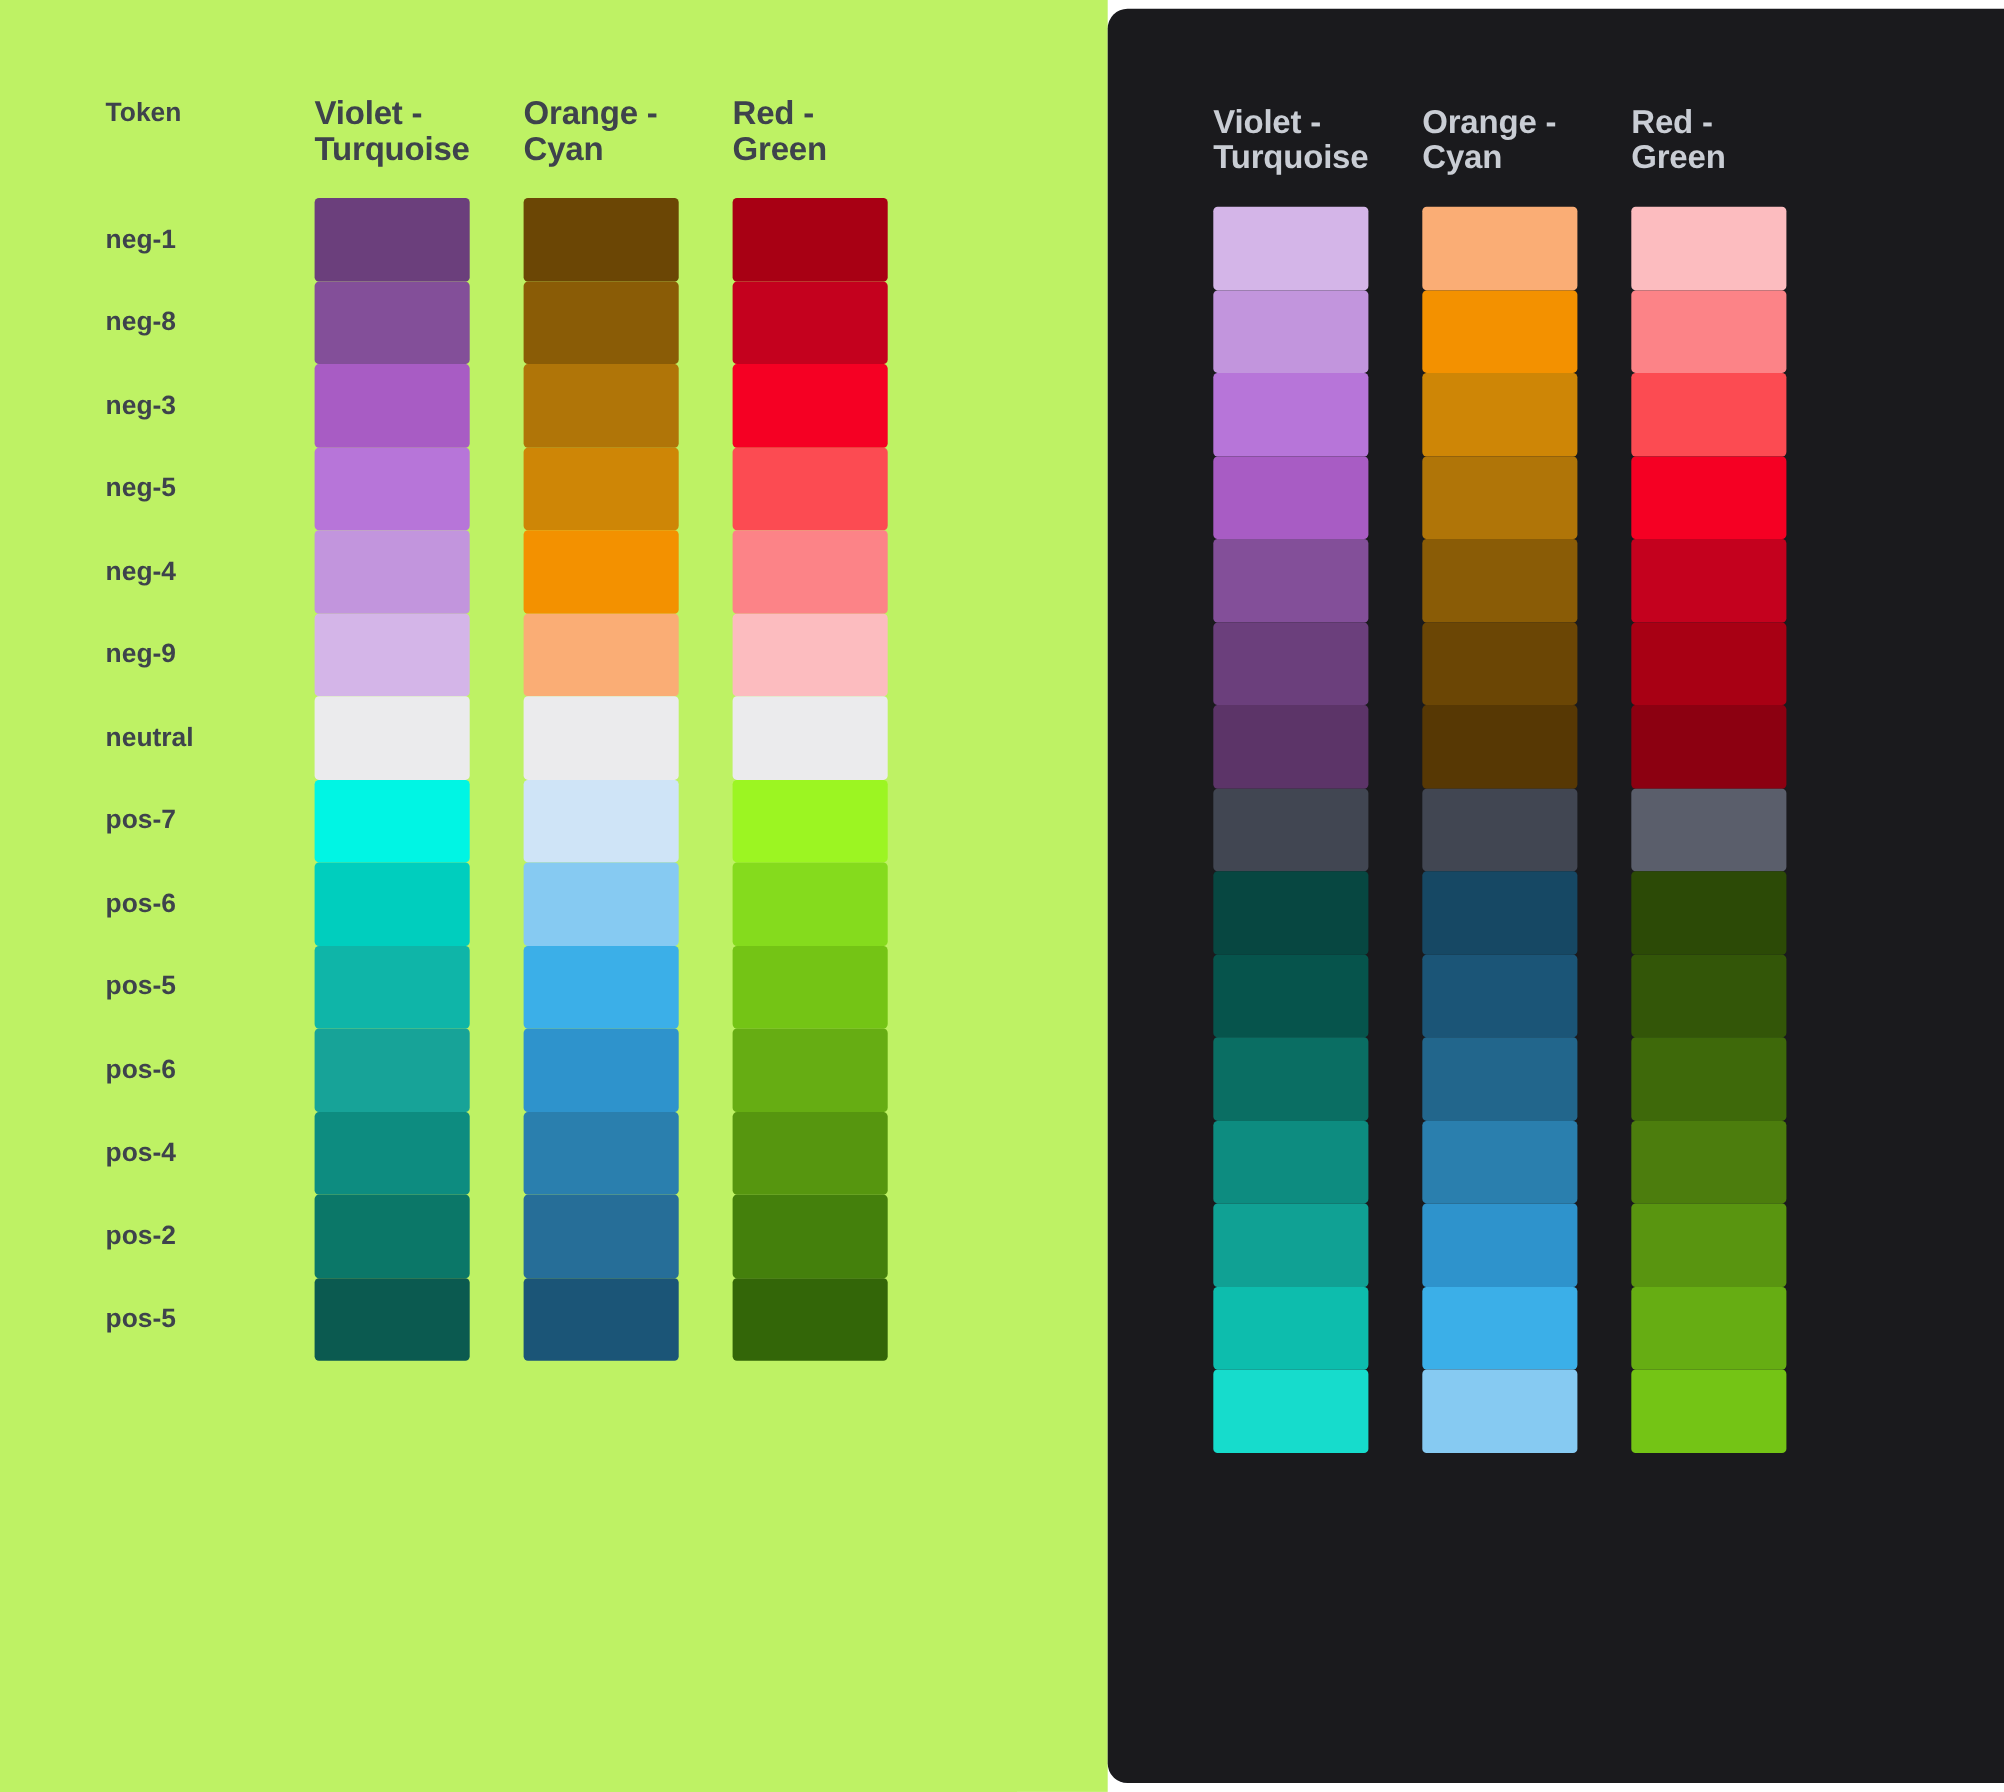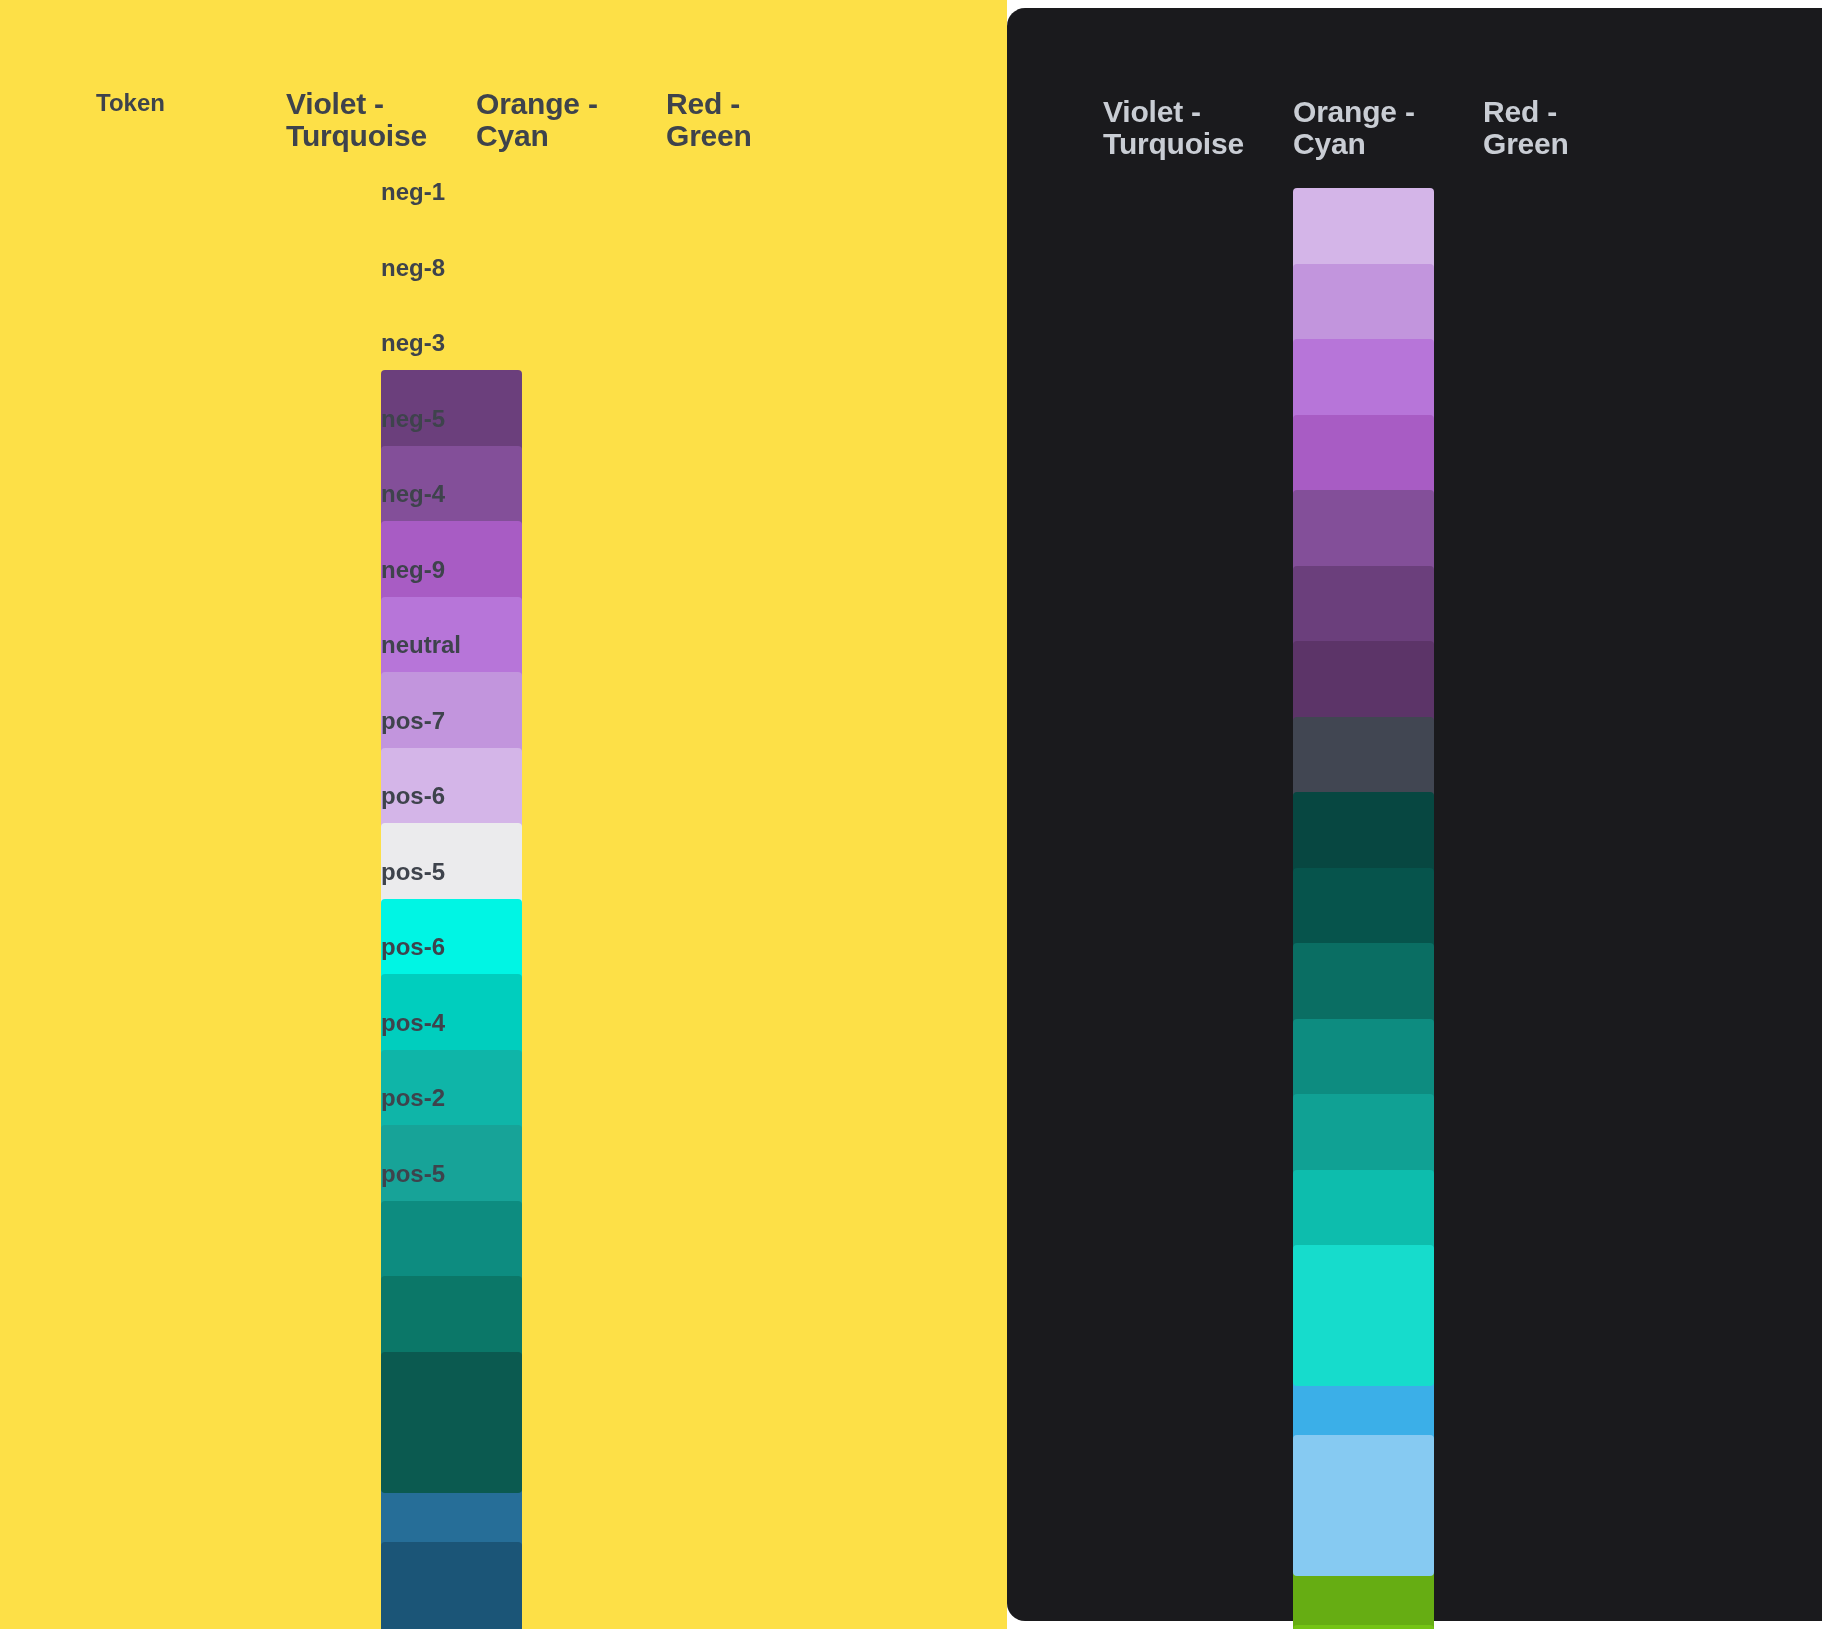--- a/index.html
+++ b/index.html
@@ -24,21 +24,21 @@
     flex-direction: row;
     align-items: stretch;
     position: relative;
     background: #ffffff;
   }
 
   
   .panel-light {
     width: 1007px;
     flex: 0 0 1007px;
-    background: #fde047;
+    background: #bef264;
     position: relative;
   }
 
   
   .panel-dark {
     width: 815px;
     flex: 0 0 815px;
     background: #1A1A1D;
     border-radius: 18px 0 0 18px;
     position: relative;
@@ -74,21 +74,21 @@
     height: 92px;
   }
 
   .rows {
     display: flex;
     flex-direction: column;
   }
 
   .row {
     display: flex;
-    flex-direction: column;
+    flex-direction: row;
     align-items: center;
     height: 75.5px;
   }
 
   .tokenlabel {
     width: 141px;
     flex: 0 0 141px;
     font-size: 24px;
     font-weight: bold;
     color: #3E434C;

